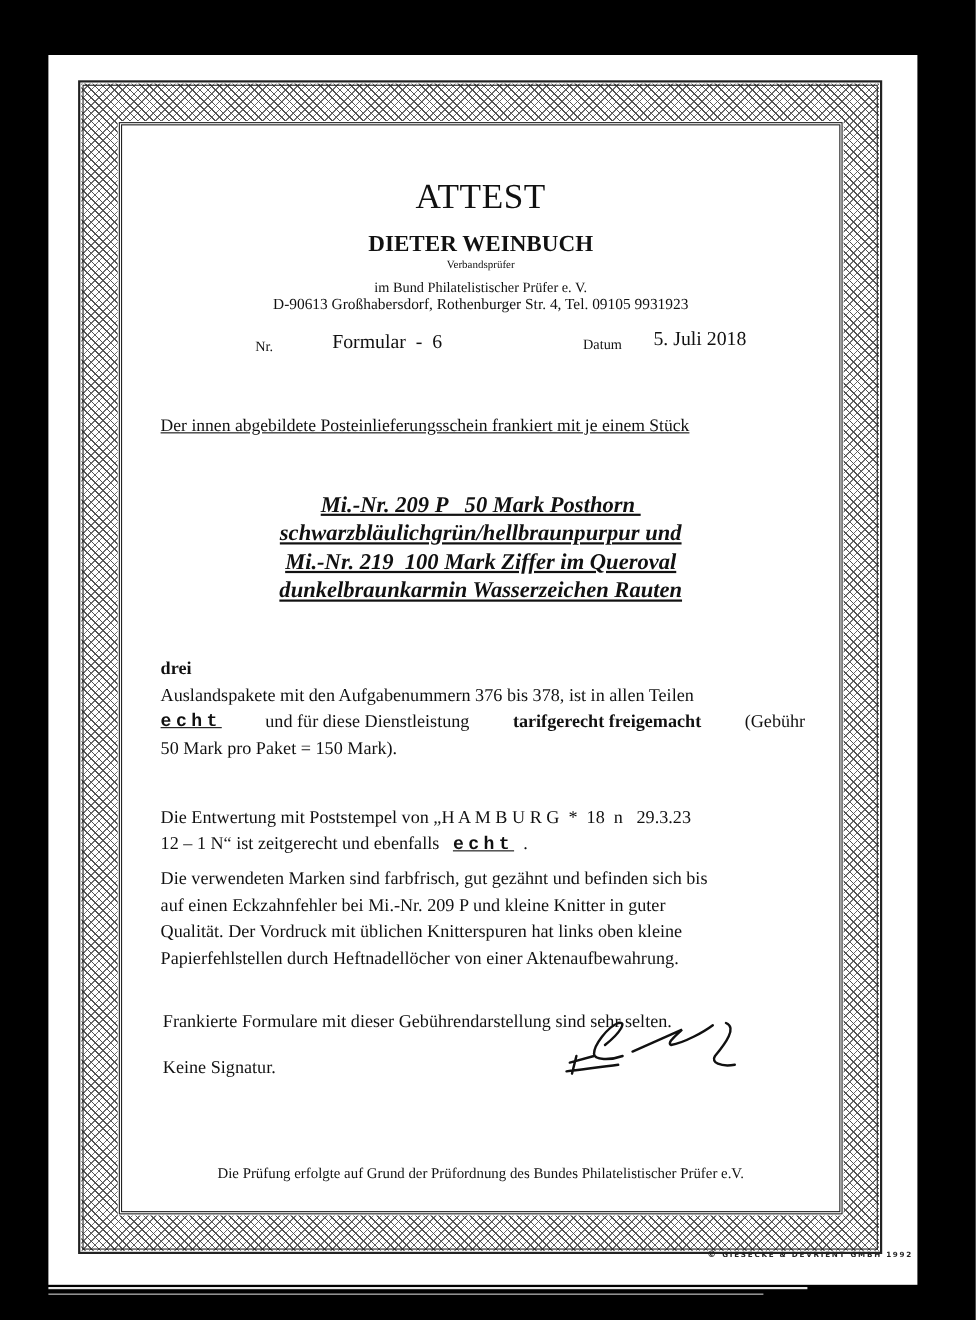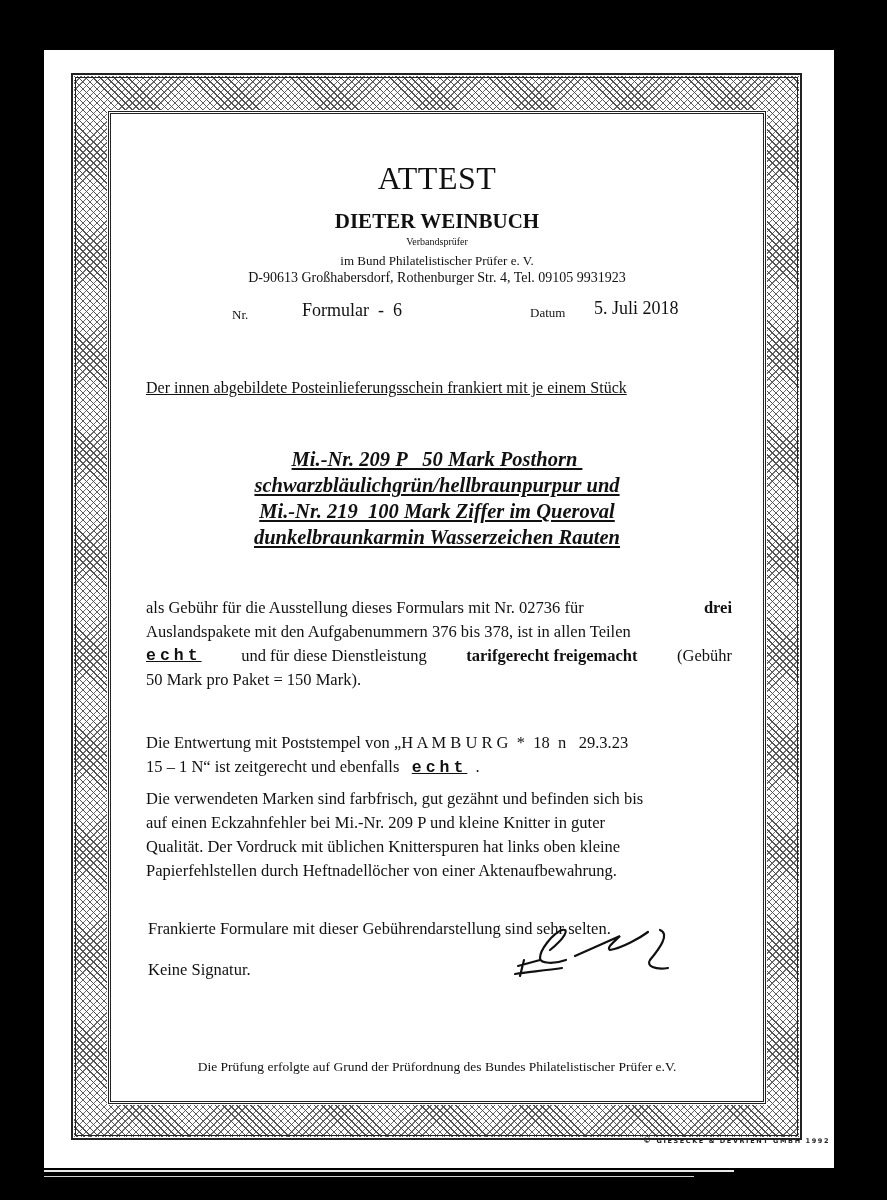--- a/index.html
+++ b/index.html
@@ -104,37 +104,36 @@
 
   <div class="stamp-block">
     <div><span style="white-space:pre;">Mi.-Nr. 209 P   50 Mark Posthorn </span></div>
     <div><span>schwarzbläulichgrün/hellbraunpurpur und</span></div>
     <div><span style="white-space:pre;">Mi.-Nr. 219  100 Mark Ziffer im Queroval</span></div>
     <div><span>dunkelbraunkarmin Wasserzeichen Rauten</span></div>
   </div>
 
   <div class="para p1">
     <span class="justify-line">
-      <span>als Gebühr für die Ausstellung dieses Formulars mit Nr. 02736 für</span>
       <span class="b">drei</span>
     </span>
     <span class="line">Auslandspakete mit den Aufgabenummern 376 bis 378, ist in allen Teilen</span>
     <span class="justify-line">
       <span class="echt">echt</span>
       <span>und für diese Dienstleistung</span>
       <span class="b">tarifgerecht freigemacht</span>
       <span>(Gebühr</span>
     </span>
     <span class="line">50 Mark pro Paket = 150 Mark).</span>
   </div>
 
   <div class="para p2">
     <span class="line" style="white-space:pre;">Die Entwertung mit Poststempel von „H A M B U R G  *  18  n   29.3.23</span>
     <span class="line">
-      <span>15 – 1 N“ ist zeitgerecht und ebenfalls</span>
+      <span>12 – 1 N“ ist zeitgerecht und ebenfalls</span>
       &nbsp;&nbsp;<span class="echt">echt</span>
       &nbsp;<span>.</span>
     </span>
   </div>
 
   <div class="para p3">
     <span class="line">Die verwendeten Marken sind farbfrisch, gut gezähnt und befinden sich bis</span>
     <span class="line">auf einen Eckzahnfehler bei Mi.-Nr. 209 P und kleine Knitter in guter</span>
     <span class="line">Qualität. Der Vordruck mit üblichen Knitterspuren hat links oben kleine</span>
     <span class="line">Papierfehlstellen durch Heftnadellöcher von einer Aktenaufbewahrung.</span>

